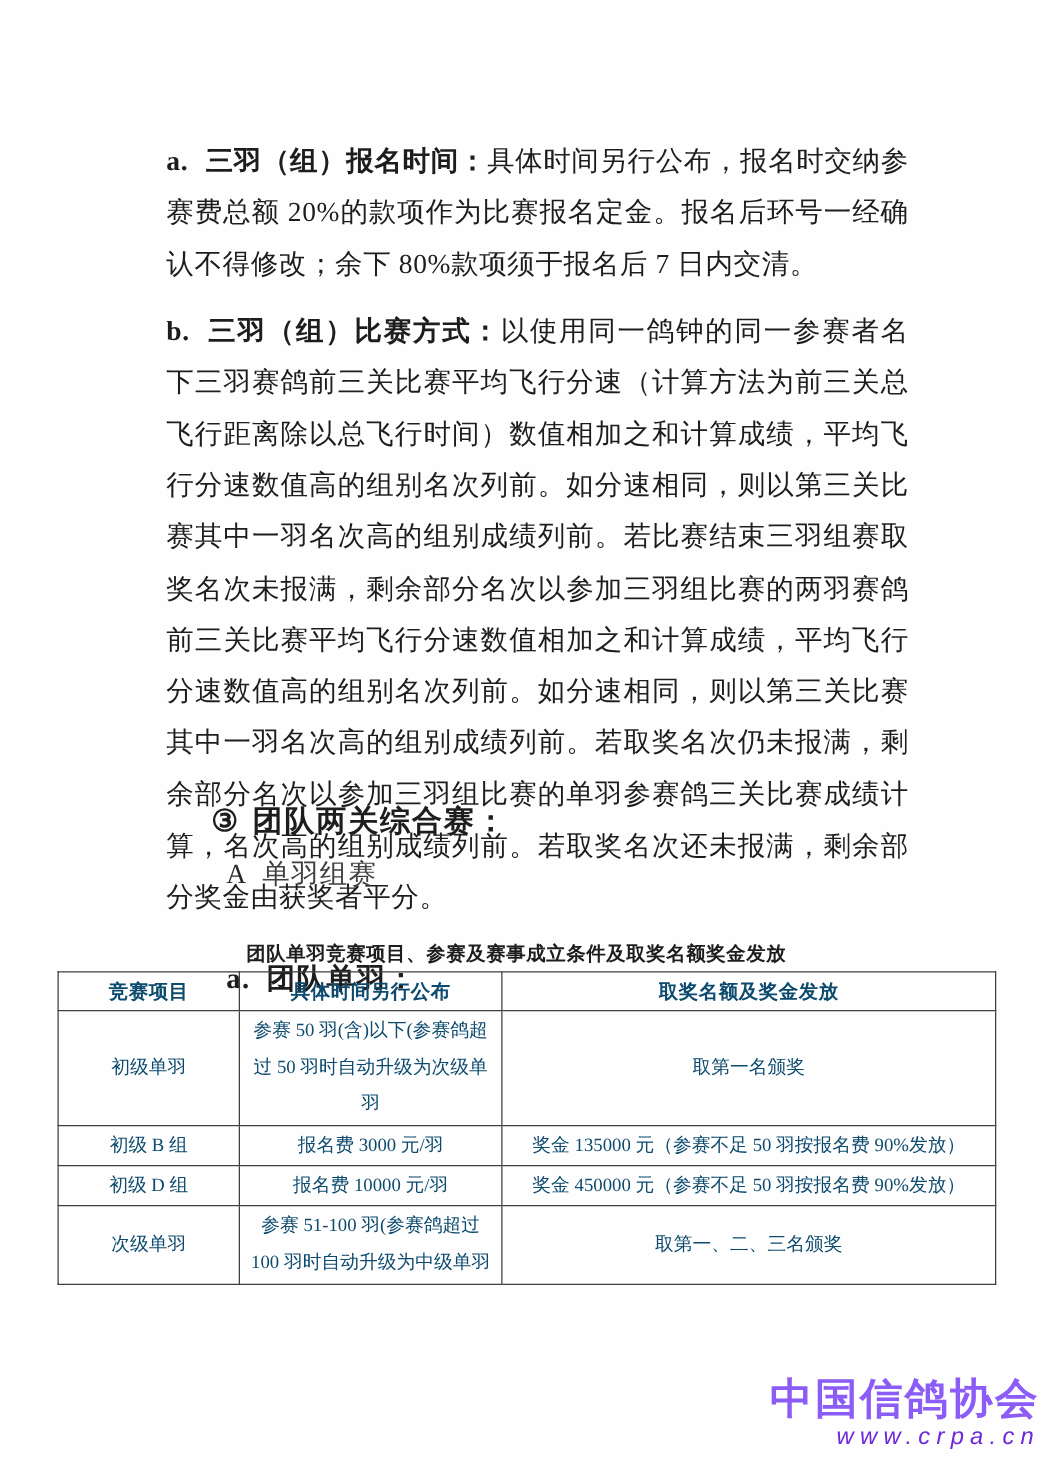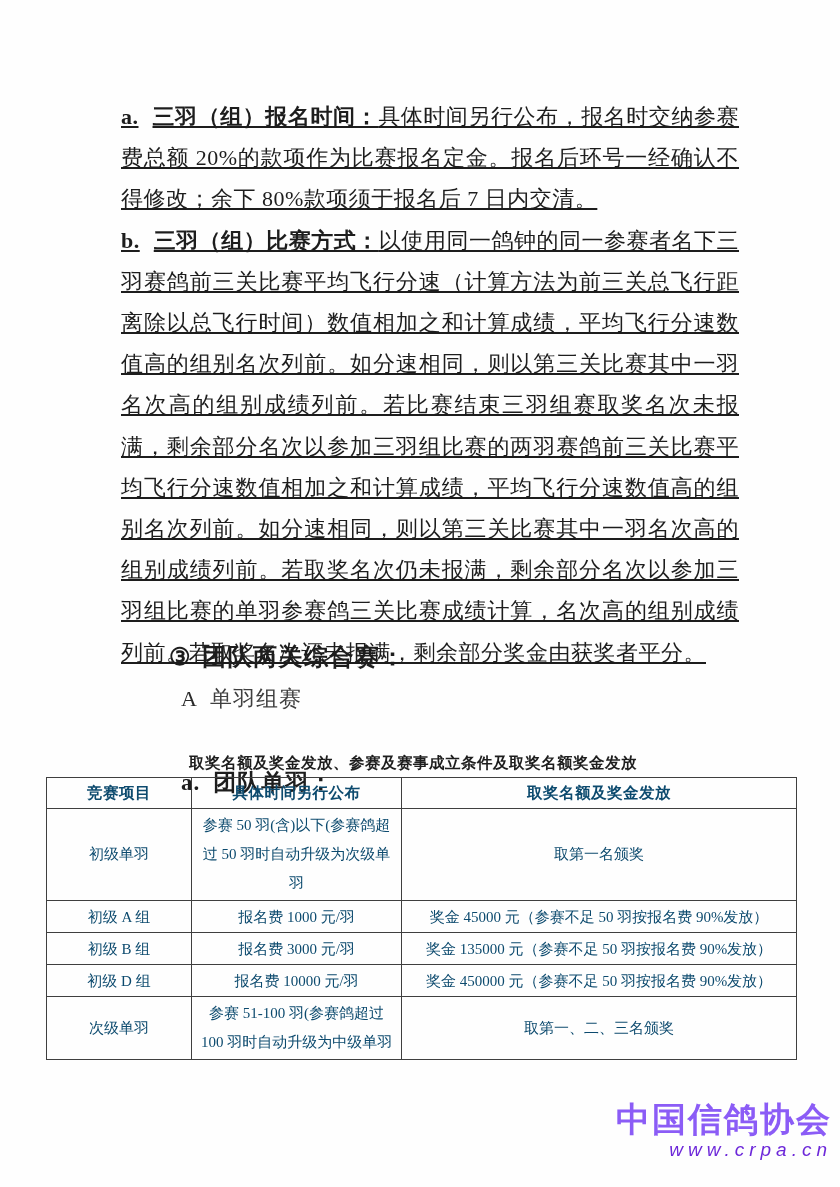--- a/index.html
+++ b/index.html
@@ -18,21 +18,21 @@
     position: absolute;
     left: 121px;
     top: 96px;
     width: 618px;
     font-size: 22px;
     line-height: 41.2px;
     text-align: justify;
     text-align-last: left;
     letter-spacing: 0.5px;
   }
-  .para { margin: 0; text-decoration: underline; }
+  .para { margin: 12px; }
   .para-marker { font-weight: bold; margin-right: 14px; }
   .para-label  { font-weight: bold; }
 
   
   .heading-3 {
     position: absolute; left: 169px; top: 641px;
     font-size: 24px; font-weight: bold; letter-spacing: 1.5px;
   }
   .heading-3 .hmarker { margin-right: 10px; }
 
@@ -92,45 +92,40 @@
     <p class="para"><span class="para-marker">a.</span><span class="para-label">三羽（组）报名时间：</span><span class="para-text">具体时间另行公布，报名时交纳参赛费总额 20%的款项作为比赛报名定金。报名后环号一经确认不得修改；余下 80%款项须于报名后 7 日内交清。</span></p>
     <p class="para"><span class="para-marker">b.</span><span class="para-label">三羽（组）比赛方式：</span><span class="para-text">以使用同一鸽钟的同一参赛者名下三羽赛鸽前三关比赛平均飞行分速（计算方法为前三关总飞行距离除以总飞行时间）数值相加之和计算成绩，平均飞行分速数值高的组别名次列前。如分速相同，则以第三关比赛其中一羽名次高的组别成绩列前。若比赛结束三羽组赛取奖名次未报满，剩余部分名次以参加三羽组比赛的两羽赛鸽前三关比赛平均飞行分速数值相加之和计算成绩，平均飞行分速数值高的组别名次列前。如分速相同，则以第三关比赛其中一羽名次高的组别成绩列前。若取奖名次仍未报满，剩余部分名次以参加三羽组比赛的单羽参赛鸽三关比赛成绩计算，名次高的组别成绩列前。若取奖名次还未报满，剩余部分奖金由获奖者平分。</span></p>
   </div>
 
   <div class="heading-3"><span class="hmarker">③</span><span>团队两关综合赛：</span></div>
 
   <div class="sub-a"><span class="hmarker">A</span><span>单羽组赛</span></div>
 
   <div class="sub-b"><span class="hmarker">a.</span><span>团队单羽：</span></div>
 
-  <div class="table-title">取奖名额及奖金发放、参赛及赛事成立条件及取奖名额奖金发放</div>
+  <div class="table-title">团队单羽竞赛项目、参赛及赛事成立条件及取奖名额奖金发放</div>
 
   <table class="comp">
     <colgroup>
         <col class="c1">
         <col class="c2">
         <col class="c3">
       </colgroup>
     <thead>
       <tr>
         <th>竞赛项目</th>
         <th>具体时间另行公布</th>
         <th>取奖名额及奖金发放</th>
       </tr>
     </thead>
     <tbody>
       <tr class="row-tall">
         <td>初级单羽</td>
         <td>参赛 50 羽(含)以下(参赛鸽超过 50 羽时自动升级为次级单羽</td>
         <td>取第一名颁奖</td>
-      </tr>
-      <tr class="row-std">
-        <td>初级 A 组</td>
-        <td>报名费 1000 元/羽</td>
-        <td>奖金 45000 元（参赛不足 50 羽按报名费 90%发放）</td>
       </tr>
       <tr class="row-std">
         <td>初级 B 组</td>
         <td>报名费 3000 元/羽</td>
         <td>奖金 135000 元（参赛不足 50 羽按报名费 90%发放）</td>
       </tr>
       <tr class="row-std">
         <td>初级 D 组</td>
         <td>报名费 10000 元/羽</td>
         <td>奖金 450000 元（参赛不足 50 羽按报名费 90%发放）</td>

